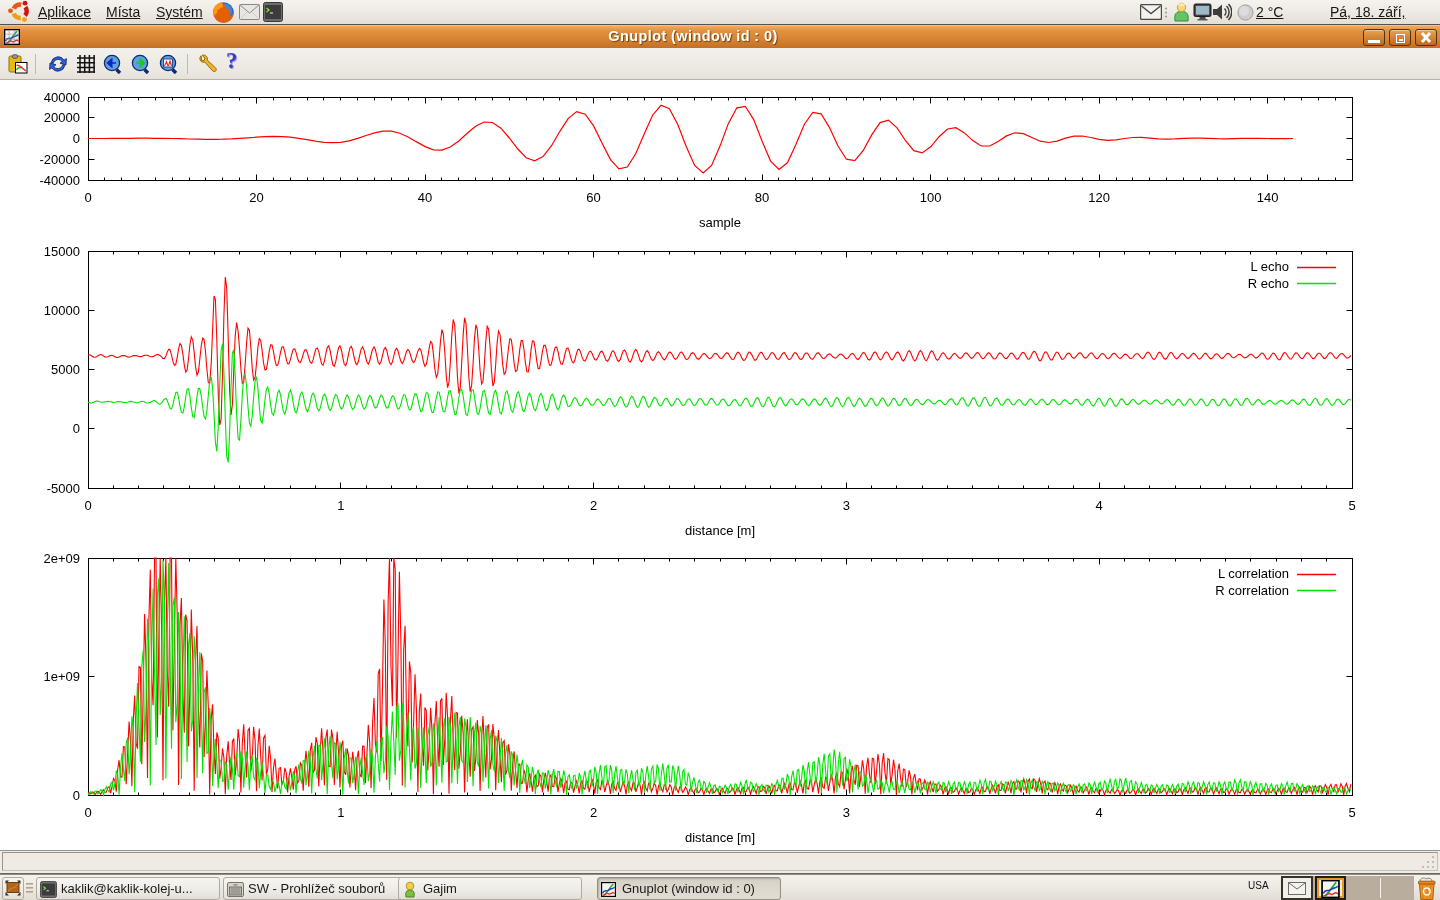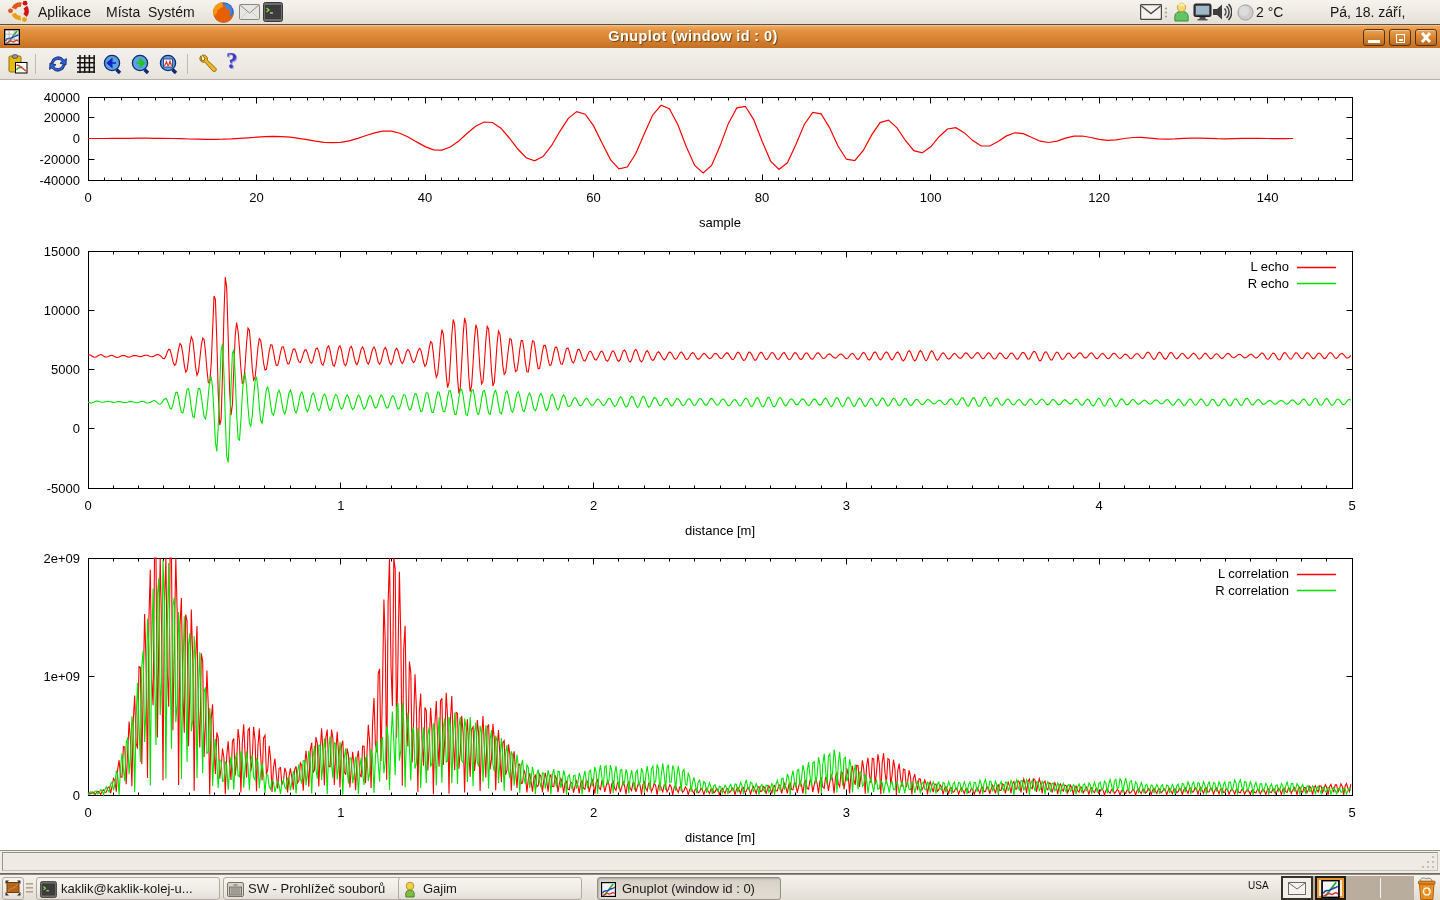--- a/index.html
+++ b/index.html
@@ -2,21 +2,21 @@
 <html><head><meta charset="utf-8">
 <style>
 * { margin:0; padding:0; box-sizing:border-box; }
 html,body { width:1440px; height:900px; overflow:hidden;
   font-family:"Liberation Sans", sans-serif; }
 body { position:relative; background:#fff; }
 #panel { position:absolute; left:0; top:0; width:1440px; height:25px;
   background:linear-gradient(180deg,#f6f3ee 0%,#ece8e1 60%,#e3ded6 100%);
   border-bottom:1px solid #55514b; }
 .pit { position:absolute; top:0; height:24px; line-height:24px;
-  font-size:14px; color:#181715; }
+  font-size:14px; color:#181715;text-decoration:underline; }
 #titlebar { position:absolute; left:0; top:25px; width:1440px; height:23px;
   background:linear-gradient(180deg,#f0aa60 0%,#e29140 22%,#dd8a38 45%,#d07c2c 75%,#c46f24 100%);
   border-top:1px solid #f6c183; }
 #title { position:absolute; left:26px; right:80px; top:2px; text-align:center;
   font-size:14.5px; font-weight:bold; letter-spacing:0.4px; color:#fff; text-shadow:1px 1px 1px #6b4410; }
 .wbtn { position:absolute; top:3px; width:22px; height:17px; border-radius:3px;
   border:1px solid #4e3410;
   background:linear-gradient(180deg,#e9a356 0%,#d88734 45%,#c06a22 100%);
   box-shadow:inset 0 1px 0 rgba(255,235,200,.5); }
 #toolbar { position:absolute; left:0; top:48px; width:1440px; height:32px;
@@ -46,21 +46,21 @@
  <svg style="position:absolute;left:7px;top:0px" width="26" height="24" viewBox="0 0 26 24">
       <path d="M 18.35 7.17 A 6.7 6.7 0 0 1 18.06 15.60" stroke="#d01414" stroke-width="4.6" fill="none"></path>
       <path d="M 13.82 17.85 A 6.7 6.7 0 0 1 6.67 13.38" stroke="#efa112" stroke-width="4.6" fill="none"></path>
       <path d="M 6.83 8.58 A 6.7 6.7 0 0 1 14.28 4.62" stroke="#e2591a" stroke-width="4.6" fill="none"></path>
       <circle cx="18.03" cy="3.14" r="2.45" fill="#d01414"></circle>
       <circle cx="17.46" cy="19.59" r="2.45" fill="#efa112"></circle>
       <circle cx="3.51" cy="10.87" r="2.45" fill="#e2591a"></circle>
     </svg>
  <span class="pit" style="left:38px">Aplikace</span>
  <span class="pit" style="left:106px">Místa</span>
- <span class="pit" style="left:148px">Systém</span>
+ <span class="pit" style="left:156px">Systém</span>
  <svg style="position:absolute;left:212px;top:1px" width="23" height="23" viewBox="0 0 23 23">
   <circle cx="11.5" cy="11.5" r="10.3" fill="#2f6bc4"></circle>
   <circle cx="13" cy="10" r="7" fill="#4a86d8"></circle>
   <path d="M 11.5 1.2 A 10.3 10.3 0 1 0 21.8 11.5 C 20.5 14.5 18.5 15.5 16.8 15.2 C 19.5 12 18 8.5 15.5 8 C 13 7.5 12.5 5.5 13.5 4 C 11 3.2 9.5 4.2 8.8 2.2 C 9.6 1.5 10.5 1.2 11.5 1.2 Z" fill="#e66000"></path>
   <path d="M 11.5 1.2 C 5.8 1.2 1.2 5.8 1.2 11.5 C 1.2 13 1.5 14.4 2.1 15.7 C 2.8 12.8 4.8 12.9 5.4 11.3 C 4.5 9.3 5.8 8.3 7.2 8.5 C 8.3 6.5 10.3 6.8 11.3 5.3 C 10.2 4.0 10.2 2.4 11.5 1.2 Z" fill="#ff9810"></path>
 </svg>
  <svg style="position:absolute;left:239px;top:4px" width="21" height="16" viewBox="0 0 21 16">
   <rect x="0.5" y="0.5" width="20" height="15" rx="1" fill="#e8e6e2" stroke="#8a8885"></rect>
   <path d="M 1 1 L 10.5 9 L 20 1" fill="none" stroke="#8a8885"></path>
   <path d="M 2 14.5 L 8 8 M 19 14.5 L 13 8" fill="none" stroke="#cfccc7"></path>

